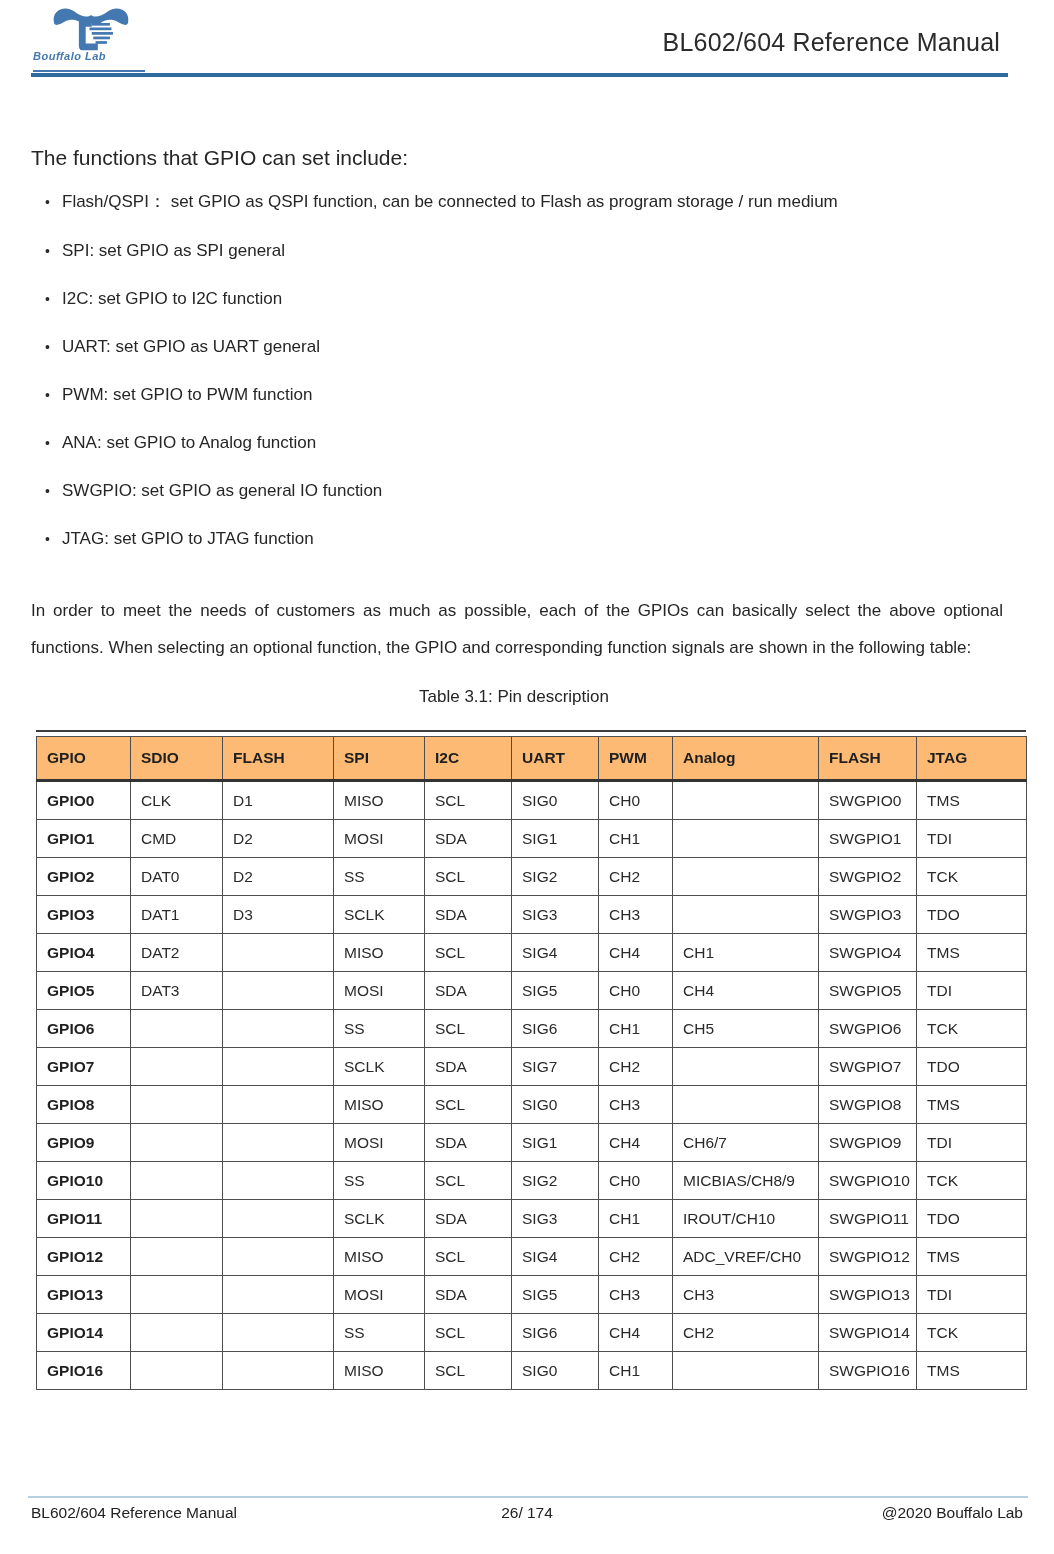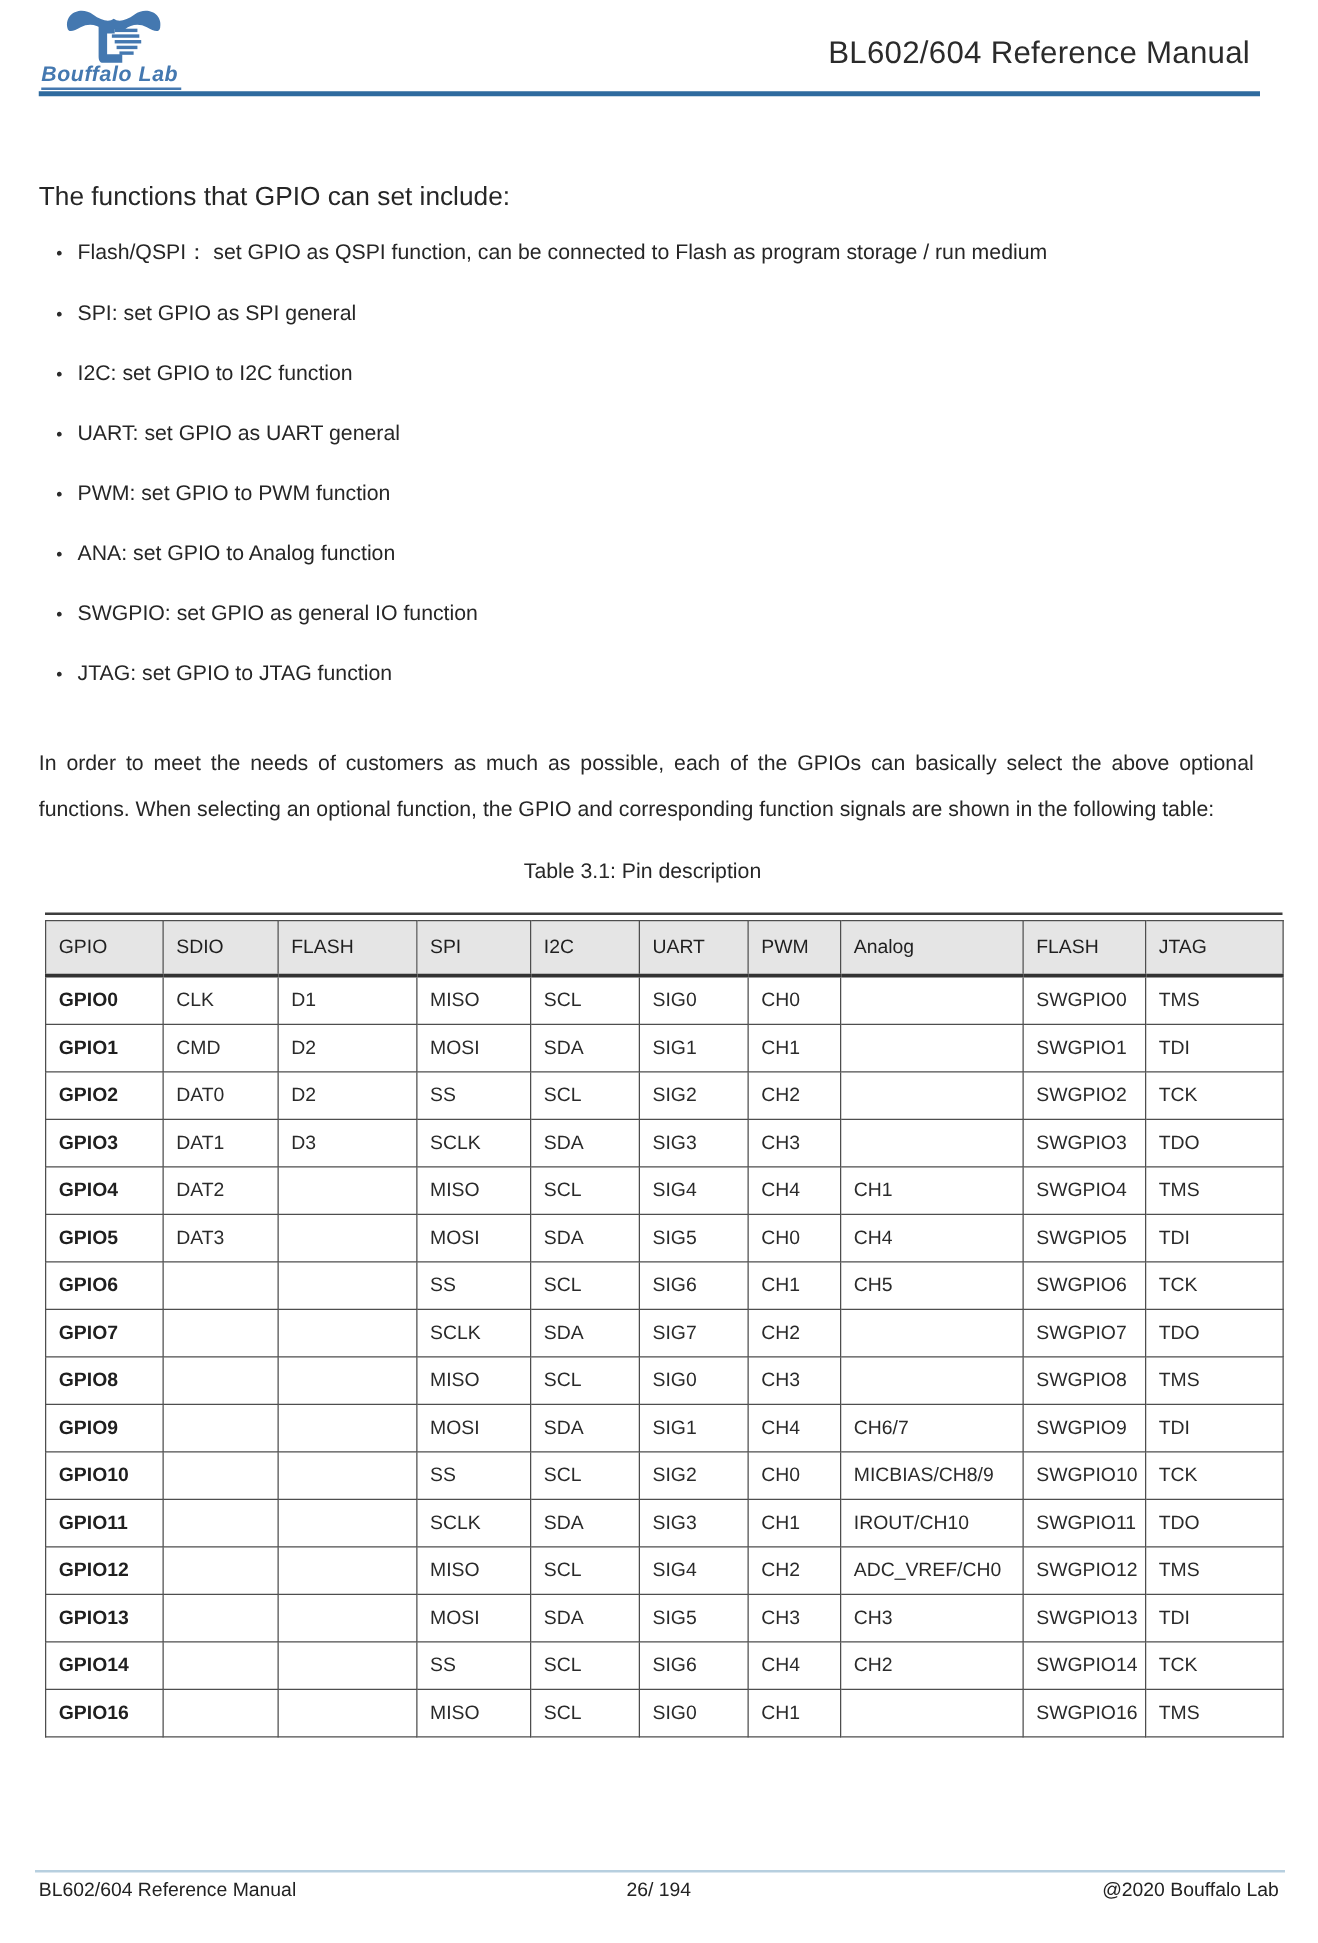--- a/index.html
+++ b/index.html
@@ -8,21 +8,21 @@
     width:1054px;height:1554px;
     background:#ffffff;
     font-family:"Liberation Sans","DejaVu Sans",sans-serif;
     color:#262626;
     overflow:hidden;
   }
   
   .logo{position:absolute;left:36px;top:4px;width:110px;height:50px;}
   .brand-name{
     position:absolute;left:33px;top:50px;
-    font-size:17px;font-weight:bold;font-style:italic;
+    font-size:11px;font-weight:bold;font-style:italic;
     color:#4478b0;letter-spacing:.5px;
   }
   .brand-underline{position:absolute;left:33px;top:70px;width:112px;height:2px;background:#4478b0;}
   .page-title{
     position:absolute;right:54px;top:28px;
     font-size:25px;color:#2b2b2b;letter-spacing:.2px;
   }
   .header-rule{position:absolute;left:31px;top:73px;width:977px;height:4px;background:#2f6b9f;}
   
   .intro{position:absolute;left:31px;top:146px;font-size:21px;}
@@ -50,21 +50,21 @@
   table.pin{
     border-collapse:collapse;width:100%;
     font-size:15.5px;table-layout:fixed;
   }
   table.pin th,table.pin td{
     border:1.5px solid #4e4e4e;
     padding:0 0 0 10px;text-align:left;vertical-align:middle;
     overflow:hidden;white-space:nowrap;
   }
   table.pin th{
-    background:#e5e5e5;height:42px;font-weight:normal;color:#1f1f1f;
+    background:#fdba74;height:42px;font-weight:bold;color:#1f1f1f;
     border-bottom:3px solid #333;
     margin-top:48px;
   }
   table.pin td{height:37px;color:#2a2a2a;}
   table.pin td.rowhead{font-weight:bold;color:#1f1f1f;}
   
   .c0{width:94px;}  .c1{width:92px;} .c2{width:111px;} .c3{width:91px;} .c4{width:87px;}
   .c5{width:87px;}  .c6{width:74px;} .c7{width:146px;} .c8{width:98px;} .c9{width:110px;}
   
   .footer-rule{position:absolute;left:28px;top:1496px;width:1000px;height:2px;background:#b7cfdf;}
@@ -361,17 +361,17 @@
             <td>SWGPIO16</td>
             <td>TMS</td>
           </tr>
         </tbody>
     </table>
   </div>
 
   <div class="footer-rule"></div>
   <div class="footer">
     <span class="left">BL602/604 Reference Manual</span>
-    <span class="center">26/ 194</span>
+    <span class="center">26/ 174</span>
     <span class="right">@2020 Bouffalo Lab</span>
   </div>
 
 </div>
 
 </body></html>

